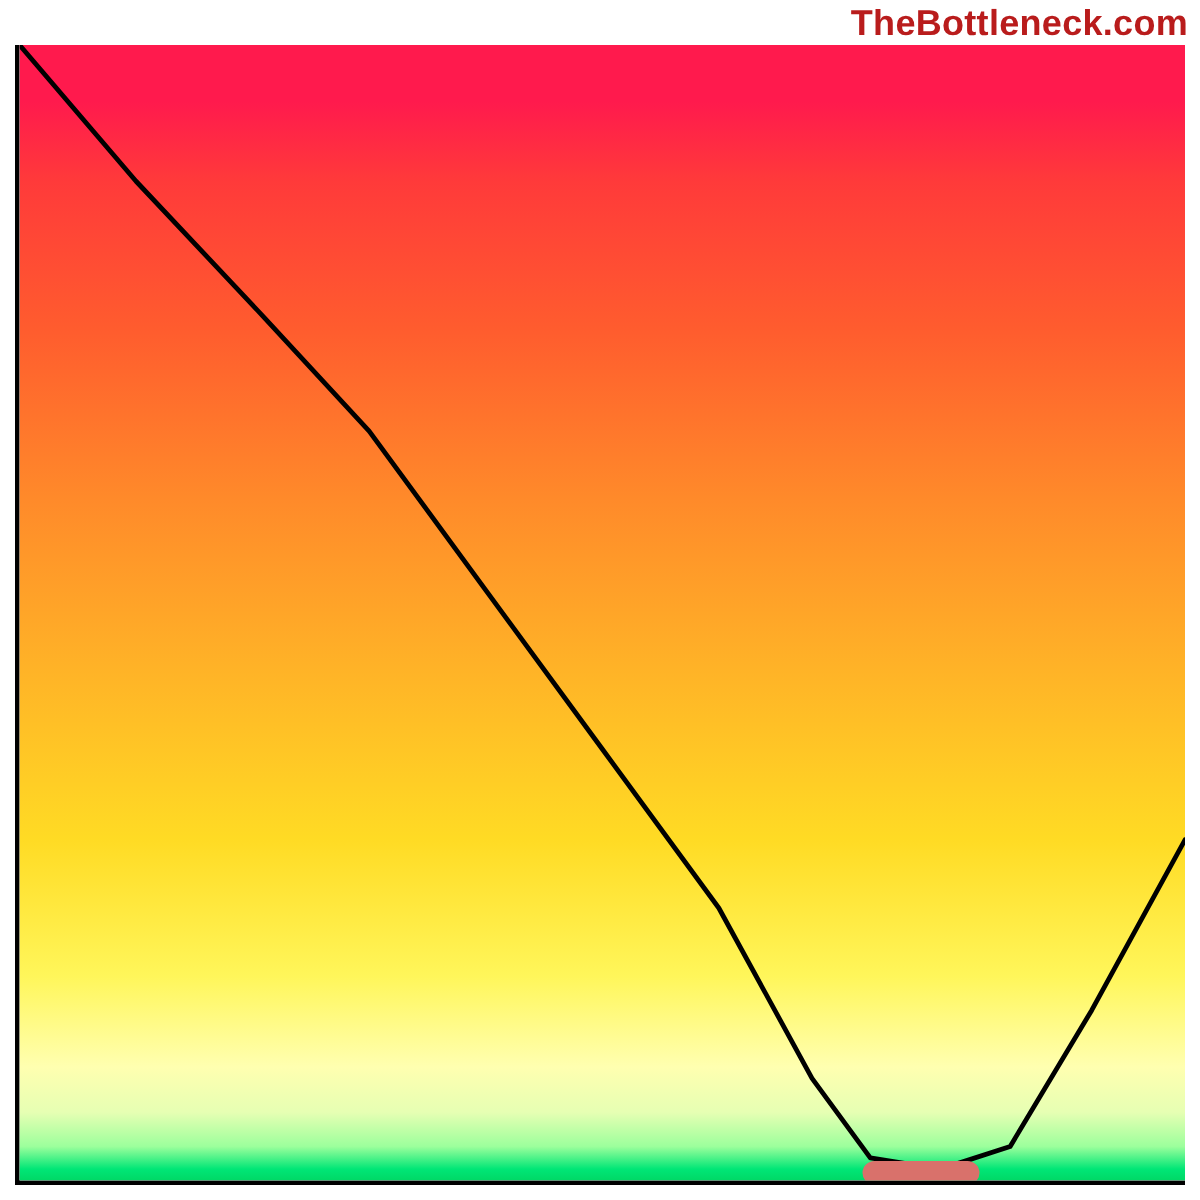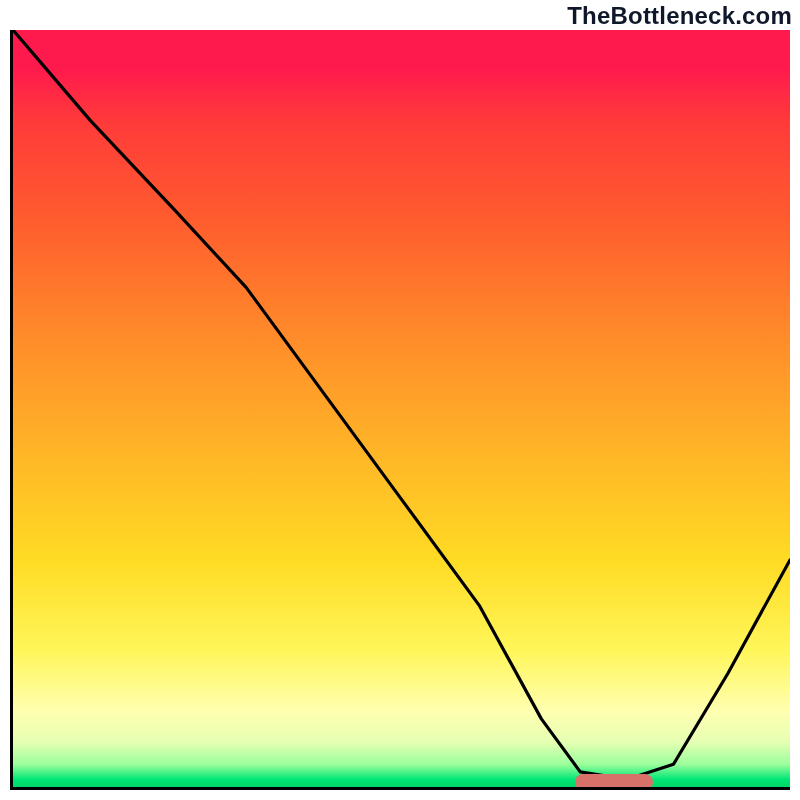--- a/index.html
+++ b/index.html
@@ -5,21 +5,21 @@
   * { margin: 0; padding: 0; box-sizing: border-box; }
   html, body { width: 800px; height: 800px; overflow: hidden; background: #fff; }
   .wrap { position: relative; width: 800px; height: 800px; }
   .watermark {
     position: absolute;
     top: 2px;
     right: 8px;
     font-family: Arial, Helvetica, sans-serif;
     font-size: 24px;
     font-weight: 600;
-    color: #0f172a;
+    color: #b91c1c;
     letter-spacing: 0.2px;
     z-index: 10;
   }
   .plot {
     position: absolute;
     left: 10px;
     top: 30px;
     width: 780px;
     height: 760px;
     border-left: 3px solid #000;

